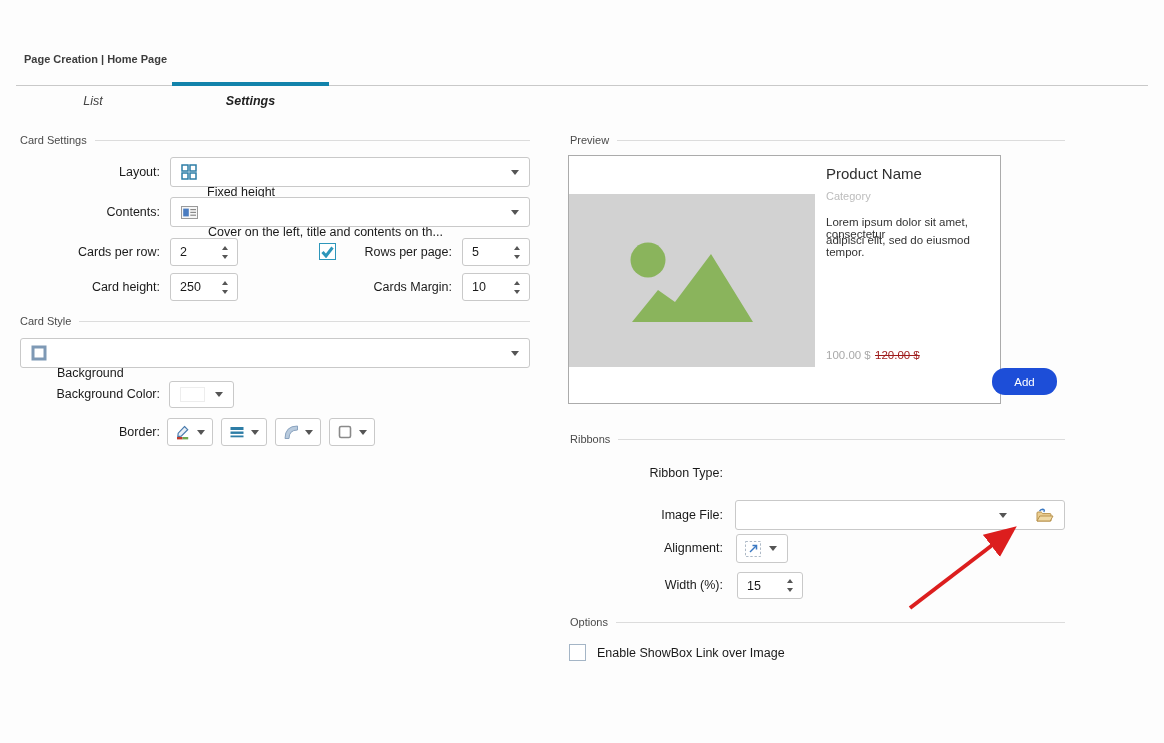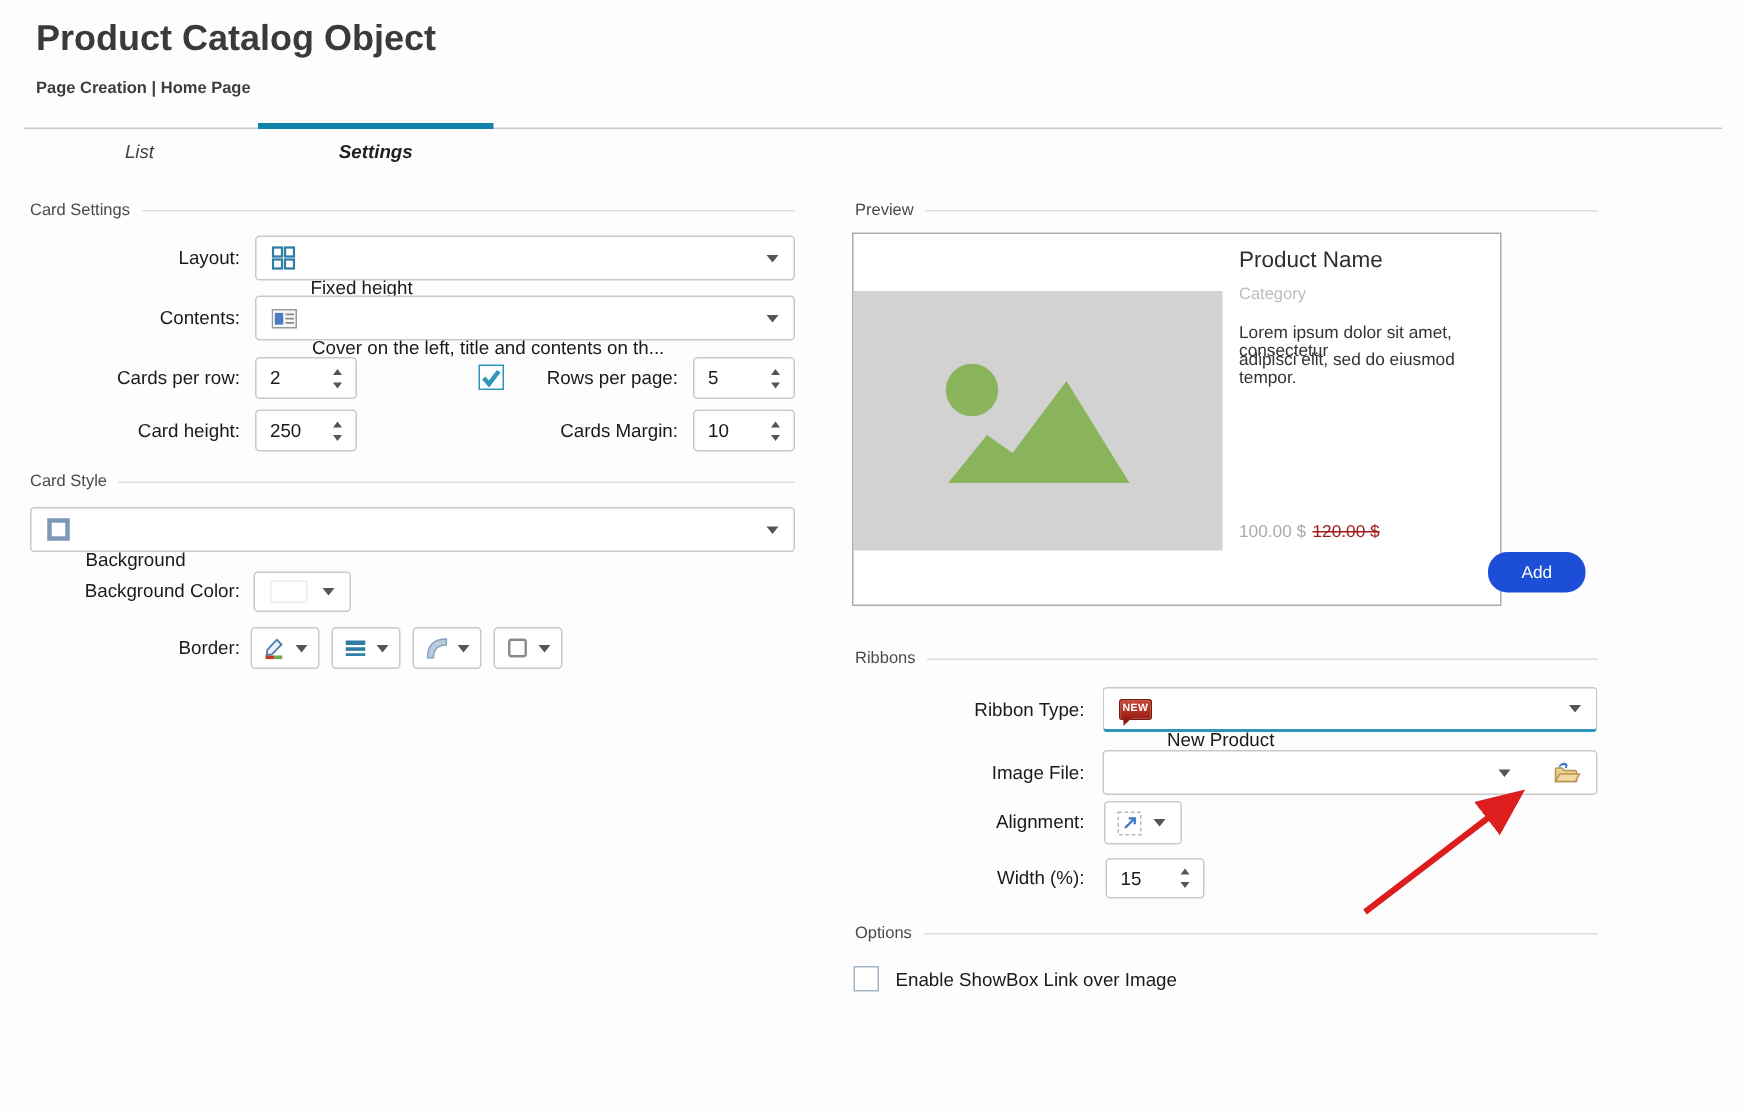--- a/index.html
+++ b/index.html
@@ -42,21 +42,20 @@
   .pv-price { position: absolute; font-size: 11.5px; color: #A9A9A9; }
   .pv-oldprice { position: absolute; font-size: 11.5px; color: #9E1B1B; text-decoration: line-through; }
   .pv-add { position: absolute; background: #1d4ed8; color: #fff; font-size: 11.5px;
             display: flex; align-items: center; justify-content: center; border-radius: 13px; }
 </style>
 </head>
 <body>
 
 <div class="page">
 
-  <div class="abs title" style="left:24px;top:12px">Product Catalog Object</div>
   <div class="abs crumb" style="left:24px;top:53px">Page Creation | Home Page</div>
 
   <div class="abs" style="left:16px;right:16px;top:85px;border-top:1px solid #C9C9C9"></div>
   <div class="abs" style="left:172px;top:82px;width:157px;height:4px;background:#1283AB"></div>
   <div class="abs tab" style="left:30px;top:94px;width:126px">List</div>
   <div class="abs tab active" style="left:172px;top:94px;width:157px">Settings</div>
 
   <div class="sec" style="left:20px;top:134px;width:510px">
     <span>Card Settings</span>
       <i></i>
@@ -202,27 +201,20 @@
     <div class="pv-oldprice" style="left:306px;top:193px">120.00 $</div>
     <div class="pv-add" style="left:423px;top:212px;width:65px;height:27px">Add</div>
   </div>
 
   <div class="sec" style="left:570px;top:433px;width:495px">
     <span>Ribbons</span>
       <i></i>
   </div>
 
   <div class="lbl" style="left:570px;top:458px;width:153px;line-height:30px">Ribbon Type:</div>
-  <div class="combo focused" style="left:735px;top:458px;width:330px;height:30px">
-    <span class="newb">
-      <span class="newt">NEW</span>
-    </span>
-    <span class="ctext">New Product</span>
-    <span class="caret"></span>
-  </div>
 
   <div class="lbl" style="left:570px;top:500px;width:153px;line-height:30px">Image File:</div>
   <div class="combo" style="left:735px;top:500px;width:330px;height:30px">
     <span class="ctext"></span>
     <span class="caret" style="margin-right:18px"></span>
     <svg width="19" height="17" viewBox="0 0 19 17">
       <path d="M2 14 L2 6 Q2 5 3 5 L6.2 5 L7.8 6.6 L15 6.6 Q16 6.6 16 7.6 L16 14 Z" fill="#EBCE92" stroke="#B9934E" stroke-width="1"></path>
       <path d="M2 14 L4.8 9 L18 9 L15.2 14 Z" fill="#F0D9A4" stroke="#B9934E" stroke-width="1"></path>
       <path d="M4.5 4 Q7 1 9.5 2.8 M9.5 2.8 l-2.6 -0.2 M9.5 2.8 l-0.6 2.4" stroke="#3A78C2" stroke-width="1.2" fill="none"></path>
     </svg>

